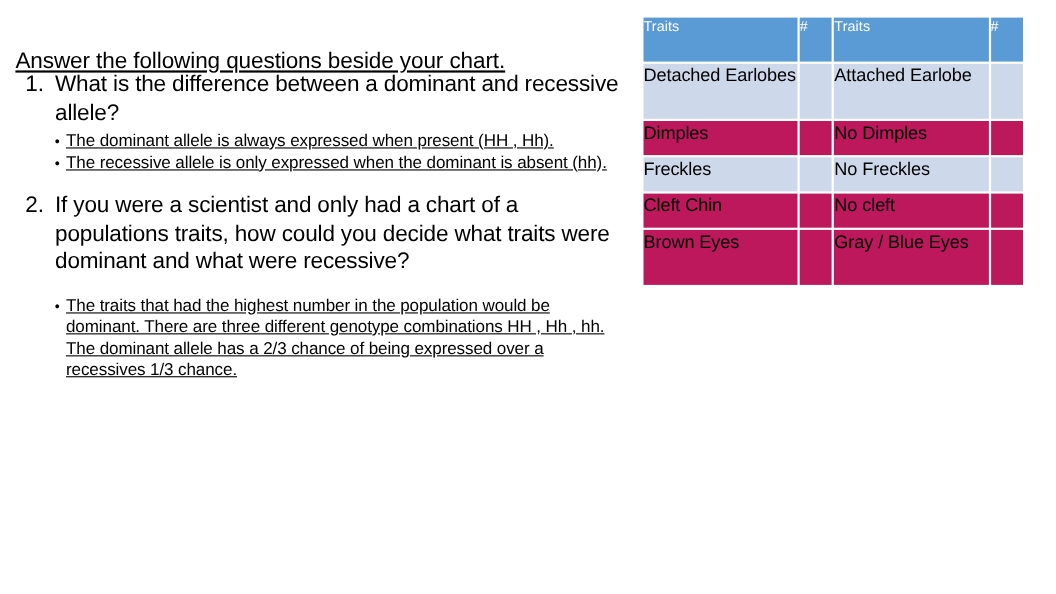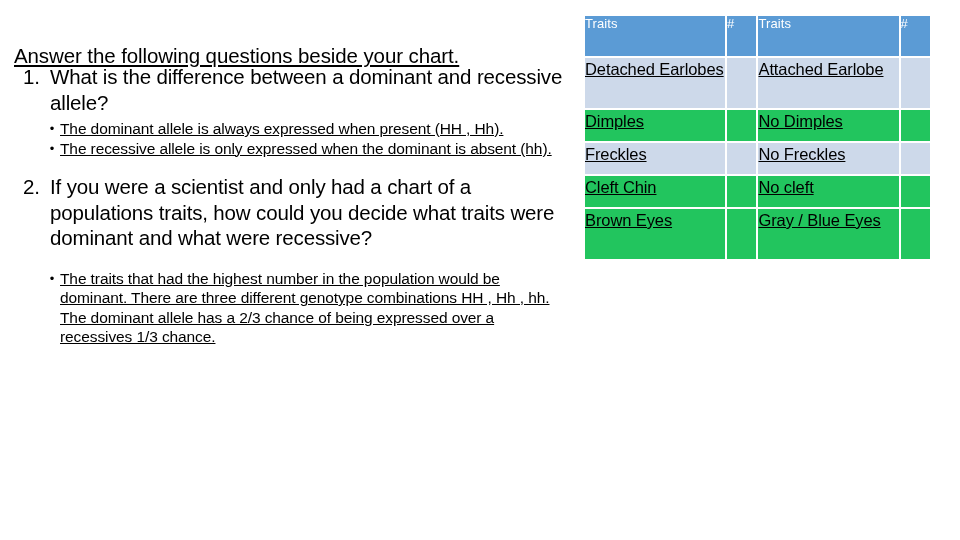--- a/index.html
+++ b/index.html
@@ -128,24 +128,23 @@
     padding: 8px 0 0 7px;
     letter-spacing: 0.1px;
   }
 
   tbody td {
     font-size: 16.5px;
     line-height: 22px;
     color: #000000;
     padding: 6px 6px 6px 7px;
     letter-spacing: -0.1px;
-    text-decoration: underline;
   }
   tbody tr.row-dark td { background: #cdd9ea; }
-  tbody tr.row-light td { background: #22c55e; }
+  tbody tr.row-light td { background: #be185d; }
 
   tbody tr.h-tall td { height: 50px; }
   tbody tr.h-short td { height: 31px; }
 </style>
 </head>
 <body>
 
 <div id="content-area">
 
   <div class="intro-line">Answer the following questions beside your chart.</div>

